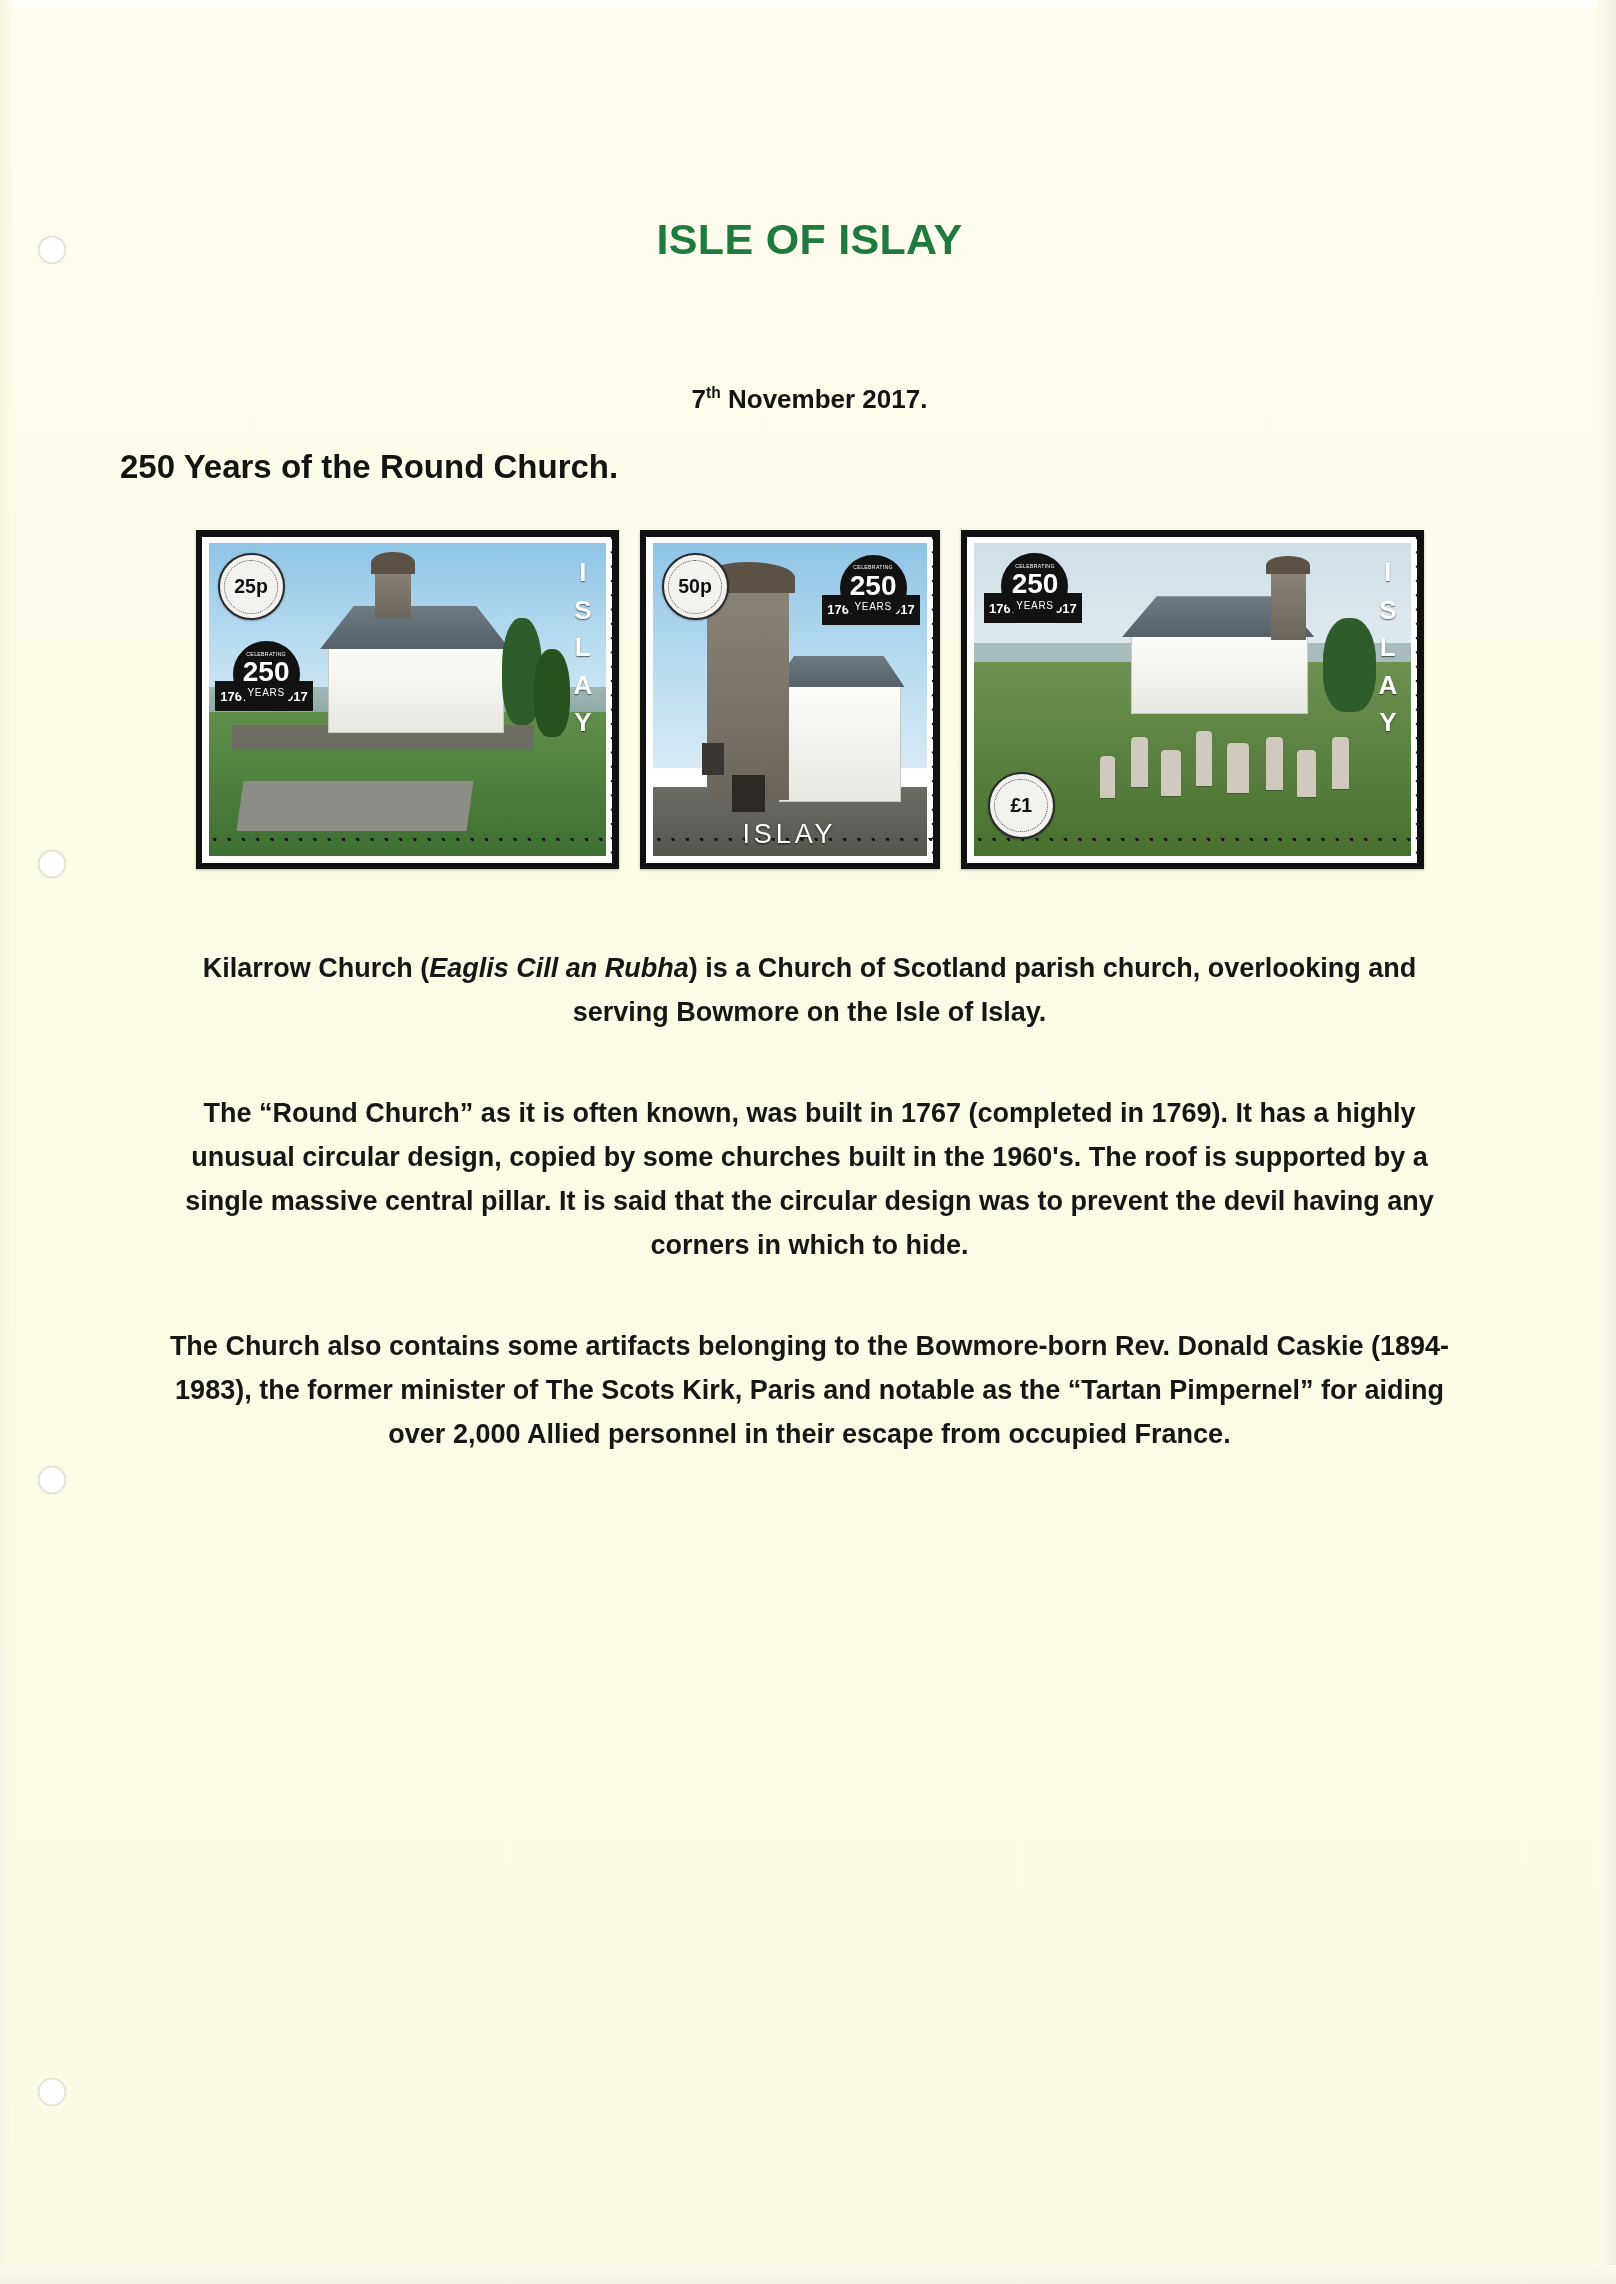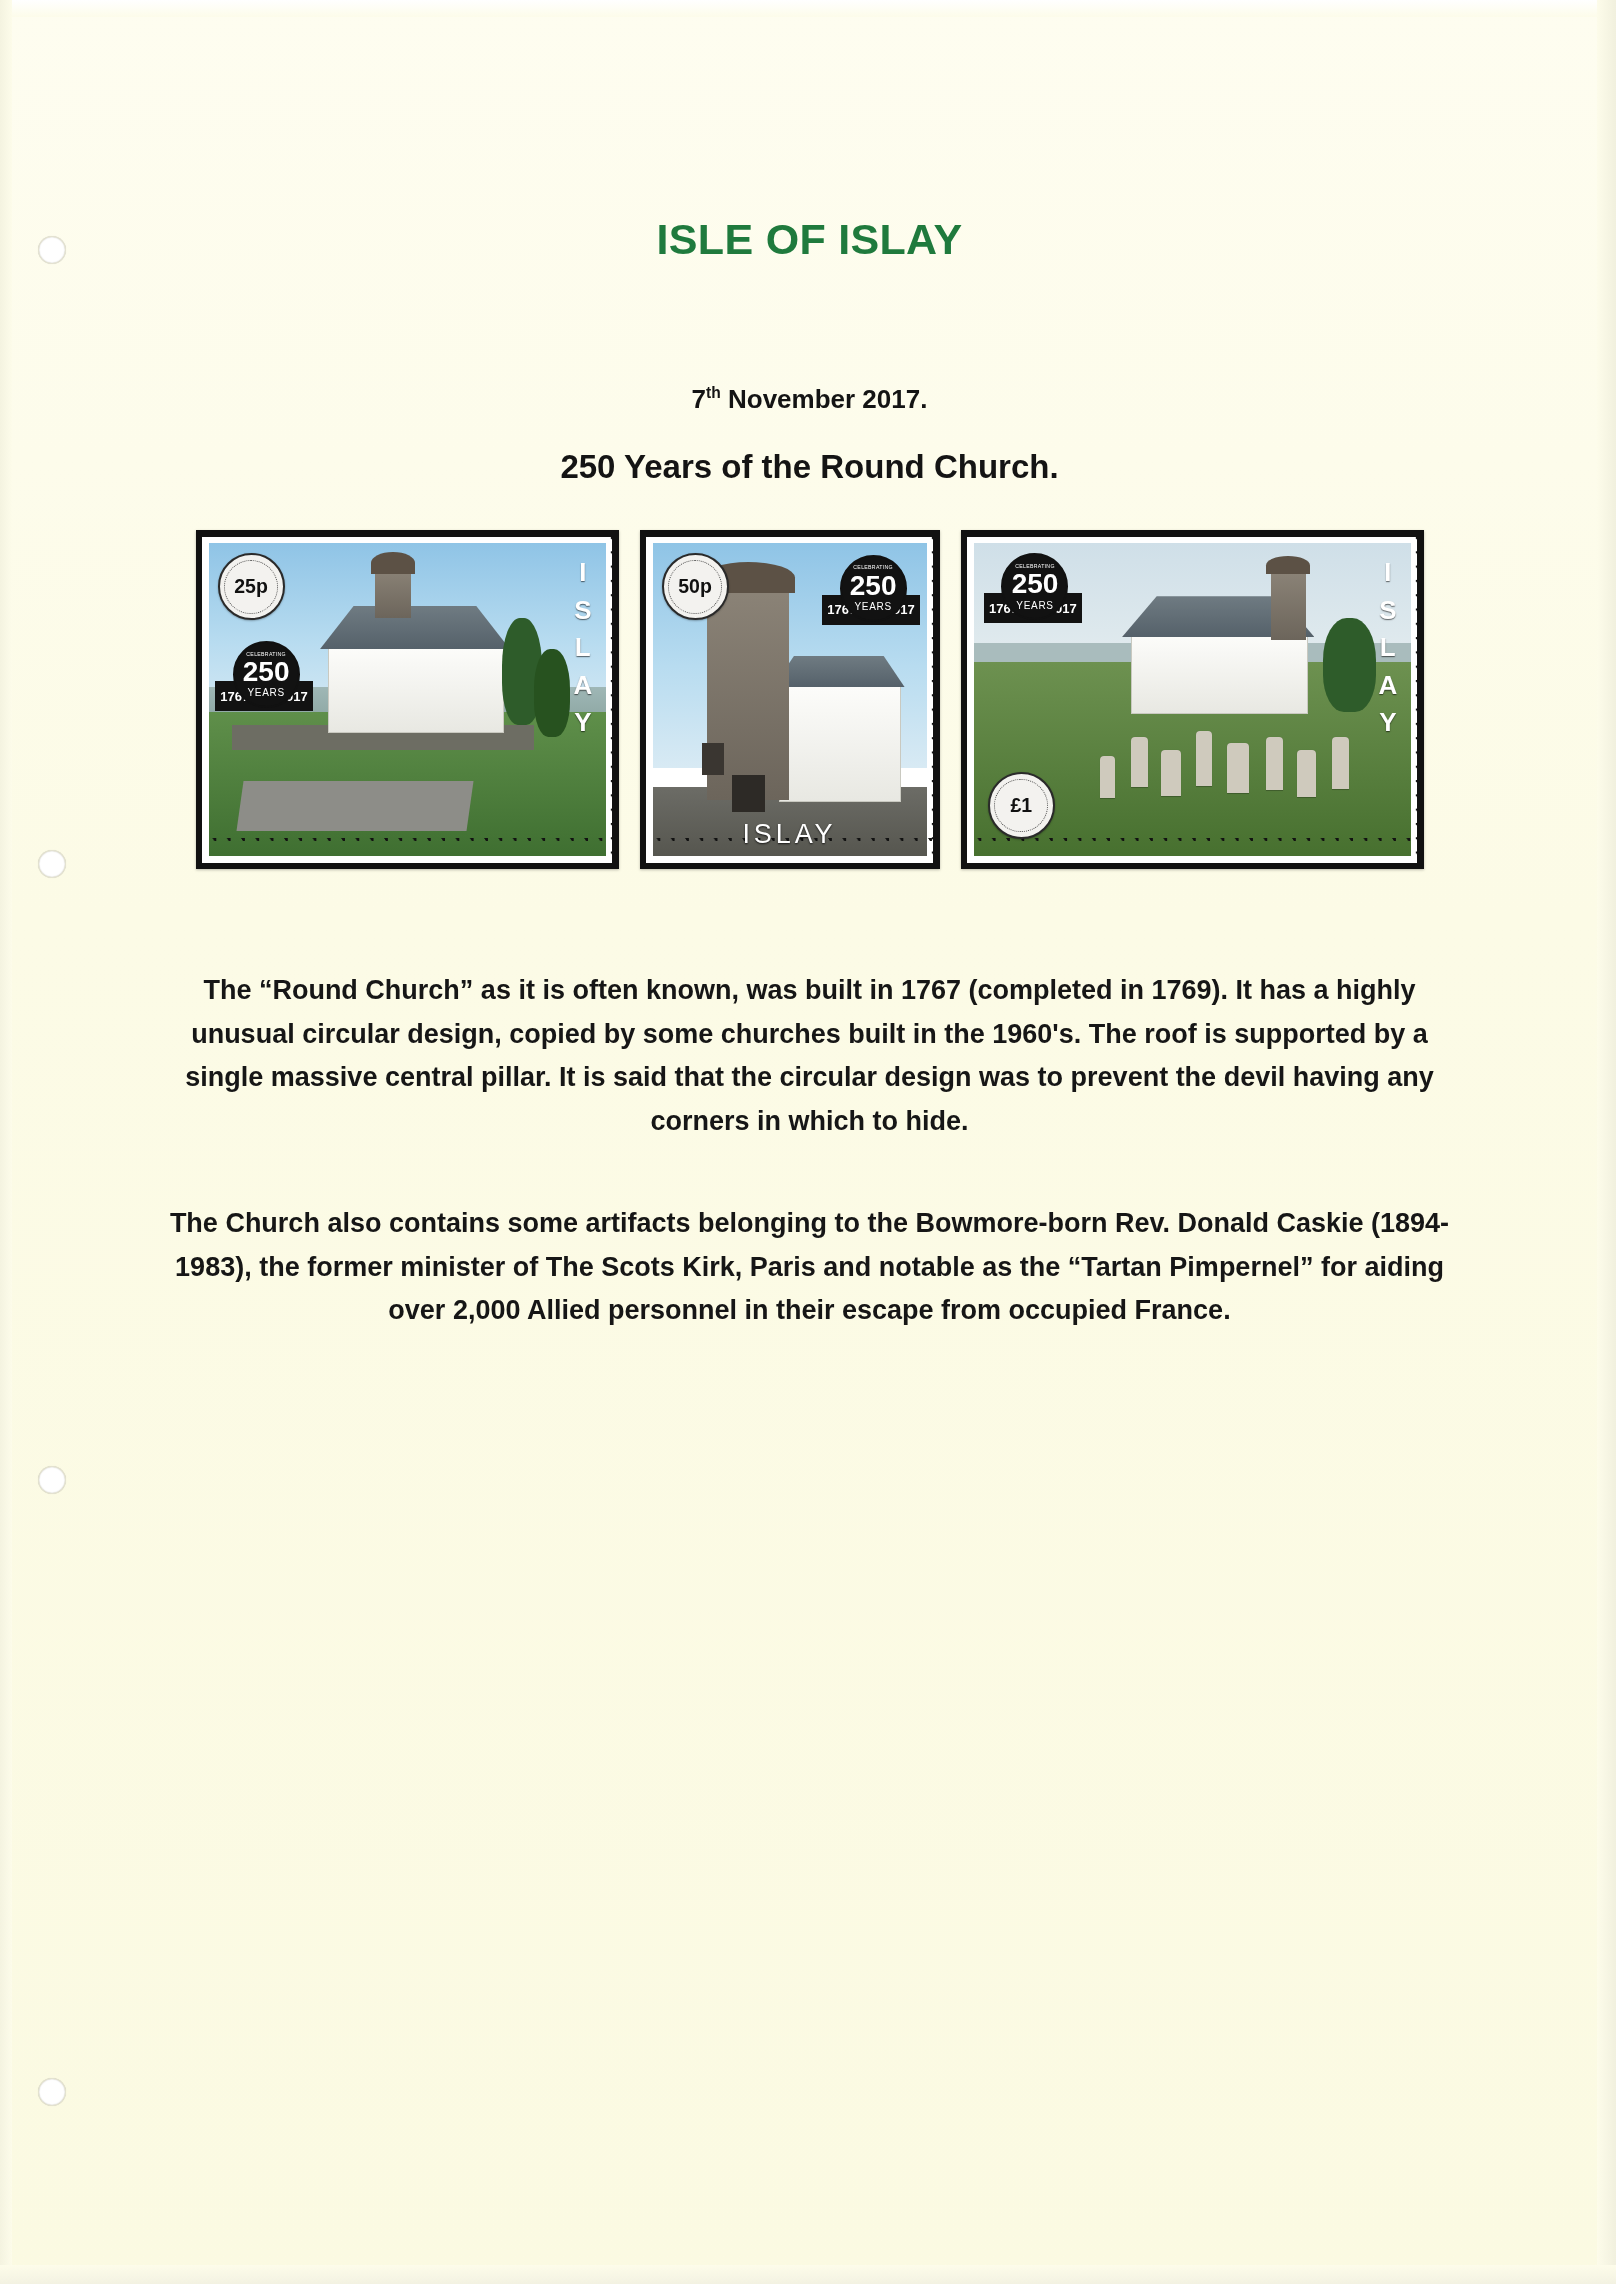--- a/index.html
+++ b/index.html
@@ -74,21 +74,21 @@
     margin-top: 120px;
     color: #141414;
   }
   .date-line sup {
     font-size: 15.6px;
     vertical-align: super;
     font-weight: bold;
   }
 
   .subtitle {
-    text-align: center;
+    text-align: left;
     font-size: 33px;
     font-weight: bold;
     margin-top: 33px;
     color: #141414;
   }
 
   .perf {
     text-align: center;
     font-size: 26px;
     font-weight: bold;
@@ -468,20 +468,21 @@
               <span>A</span>
               <span>Y</span>
             </div>
           </div>
         </div>
       </div>
 
     </div>
 
     <div class="body-text">
+      <p><span>Kilarrow Church (</span><em>Eaglis Cill an Rubha</em><span>) is a Church of Scotland parish church, overlooking and serving Bowmore on the Isle of Islay.</span></p>
       <div class="gap"></div>
       <p>The “Round Church” as it is often known, was built in 1767 (completed in 1769).  It has a highly unusual circular design, copied by some churches built in the 1960's.  The roof is supported by a single massive central pillar.  It is said that the circular design was to prevent the devil having any corners in which to hide.</p>
       <div class="gap"></div>
       <p>The Church also contains some artifacts belonging to the Bowmore-born Rev. Donald Caskie (1894-1983), the former minister of The Scots Kirk, Paris and notable as the “Tartan Pimpernel” for aiding over 2,000 Allied personnel in their escape from occupied France.</p>
     </div>
 
   </div>
 </div>
 
 

